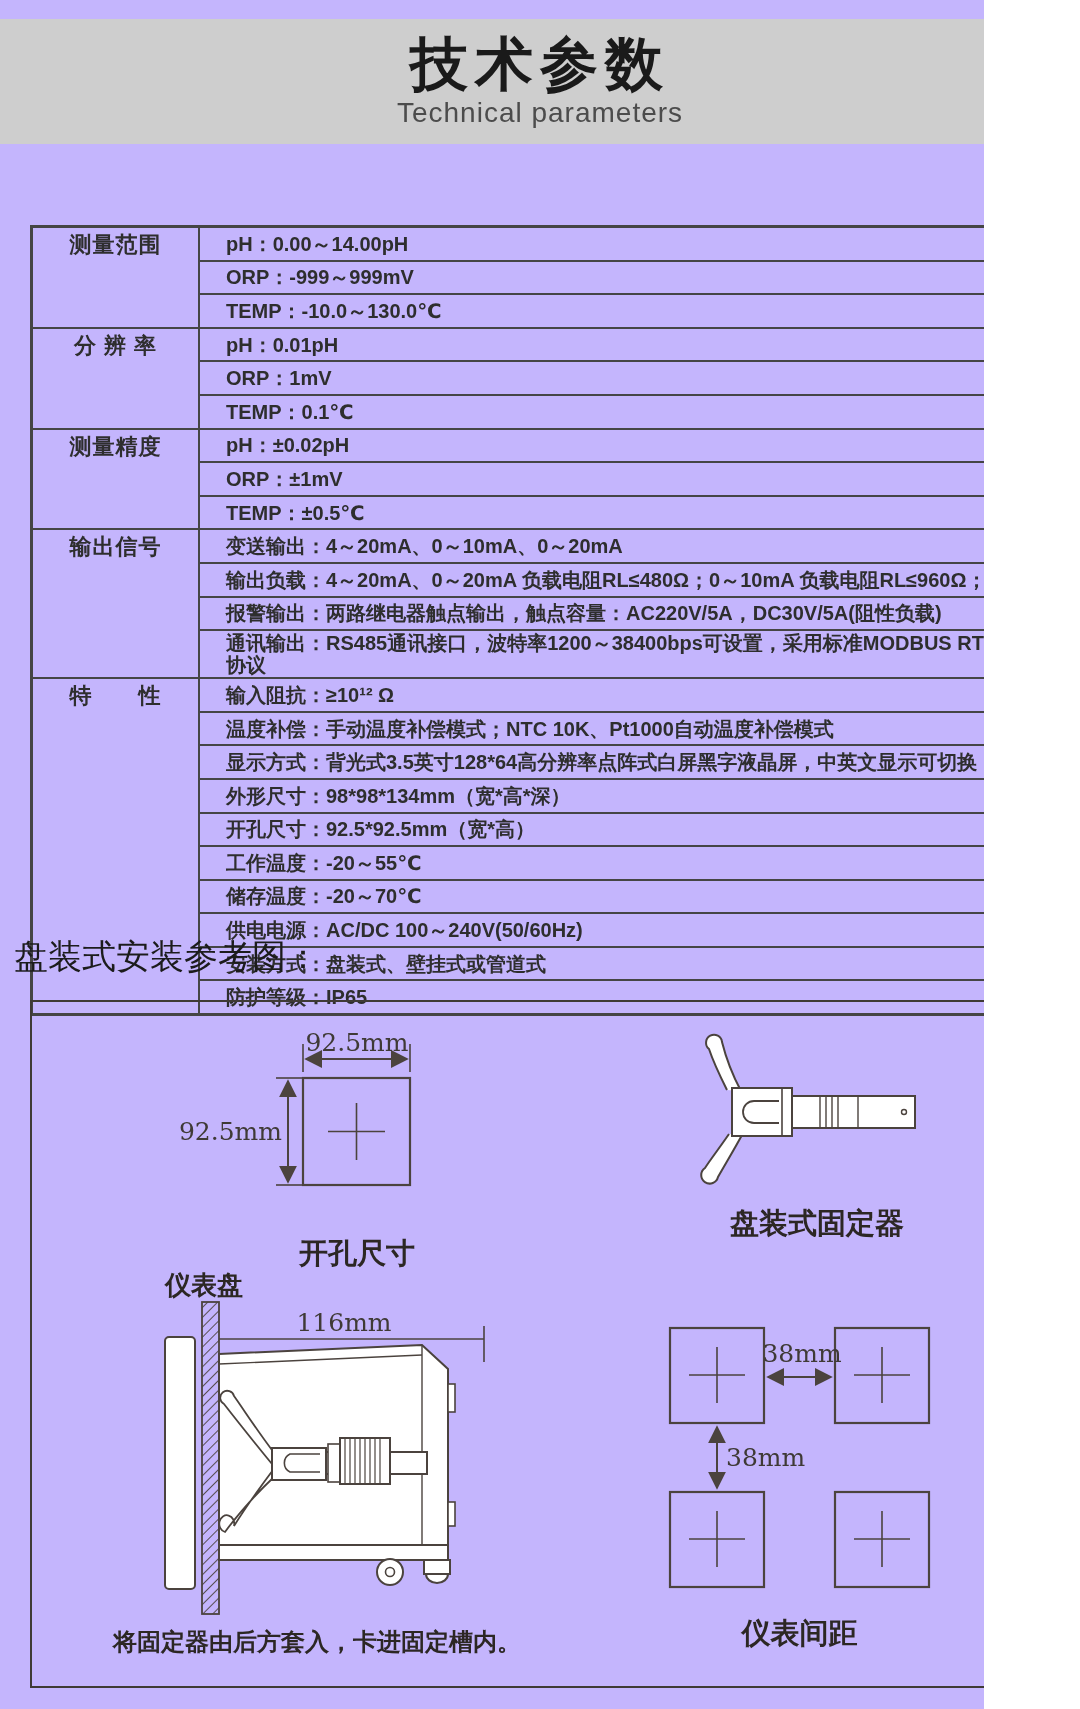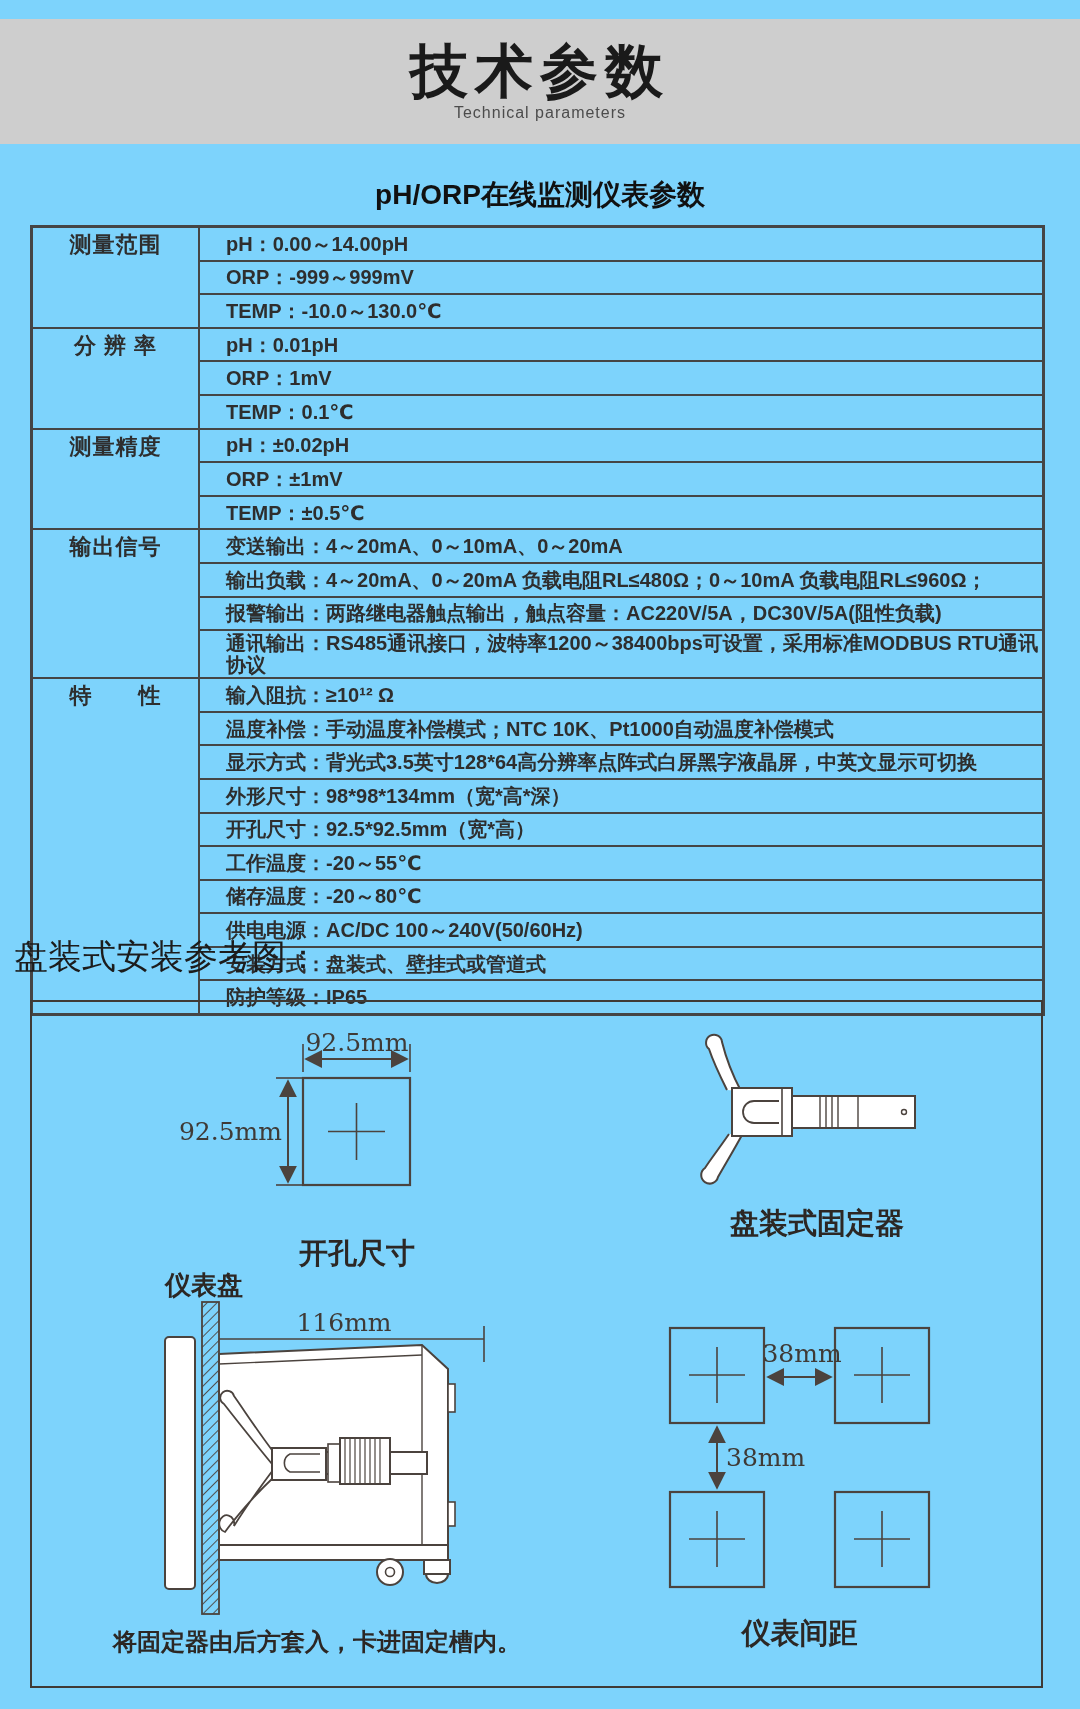--- a/index.html
+++ b/index.html
@@ -1,23 +1,23 @@
 <!DOCTYPE html>
 <html><head>
 <meta charset="utf-8">
 <style>
   html,body{margin:0;padding:0;background:#ffffff;}
   body{font-family:"Liberation Sans","DejaVu Sans",sans-serif;color:#2b2b2b;}
-  .page{position:relative;width:1080px;height:1709px;background:#7dd3fc;overflow:hidden;}
+  .page{position:relative;width:984px;height:1709px;background:#c4b5fd;overflow:hidden;}
 
   
   .band{position:absolute;left:0;top:19px;width:1080px;height:125px;background:#cecece;
         display:flex;flex-direction:column;align-items:center;justify-content:center;}
   .band-title{font-size:58px;font-weight:700;color:#1a1a1a;letter-spacing:7px;line-height:1.05;}
-  .band-sub{font-size:16px;font-weight:400;color:#4c4c4c;letter-spacing:1px;margin-top:2px;}
+  .band-sub{font-size:28px;font-weight:400;color:#4c4c4c;letter-spacing:1px;margin-top:2px;}
 
   
   .table-title{position:absolute;left:0;top:176px;width:1080px;text-align:center;
                font-size:28px;font-weight:700;color:#111;}
 
   
   .spec-wrap{position:absolute;left:30px;top:225px;width:1015px;}
   table.spec{border-collapse:collapse;width:1015px;table-layout:fixed;border:3px solid #454545;}
   table.spec td{font-weight:600;color:#2e2e2e;}
   td.label-cell{width:163px;text-align:center;vertical-align:top;padding-top:3px;
@@ -44,21 +44,20 @@
 </head>
 <body>
 
 <div class="page">
 
   <div class="band">
     <div class="band-title">技术参数</div>
     <div class="band-sub">Technical parameters</div>
   </div>
 
-  <div class="table-title">pH/ORP在线监测仪表参数</div>
 
   <div class="spec-wrap">
     <table class="spec">
       <tbody>
           <tr>
             <td class="label-cell" rowspan="3">测量范围</td>
             <td class="value-cell">pH：0.00～14.00pH</td>
           </tr>
           <tr>
             <td class="value-cell row-sep">ORP：-999～999mV</td>
@@ -112,21 +111,21 @@
           <tr>
             <td class="value-cell row-sep">外形尺寸：98*98*134mm（宽*高*深）</td>
           </tr>
           <tr>
             <td class="value-cell row-sep">开孔尺寸：92.5*92.5mm（宽*高）</td>
           </tr>
           <tr>
             <td class="value-cell row-sep">工作温度：-20～55℃</td>
           </tr>
           <tr>
-            <td class="value-cell row-sep">储存温度：-20～80℃</td>
+            <td class="value-cell row-sep">储存温度：-20～70℃</td>
           </tr>
           <tr>
             <td class="value-cell row-sep">供电电源：AC/DC 100～240V(50/60Hz)</td>
           </tr>
           <tr>
             <td class="value-cell row-sep">安装方式：盘装式、壁挂式或管道式</td>
           </tr>
           <tr>
             <td class="value-cell row-sep">防护等级：IP65</td>
           </tr>

